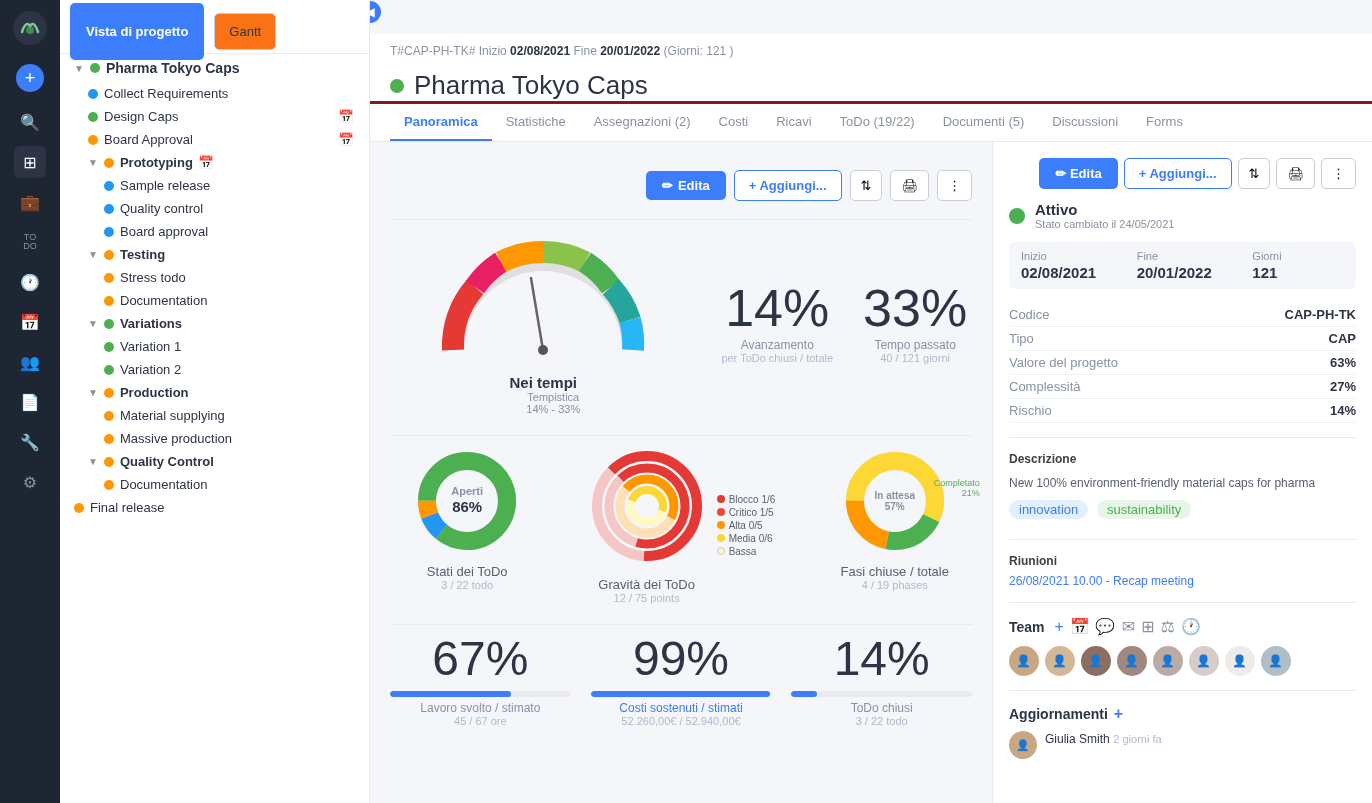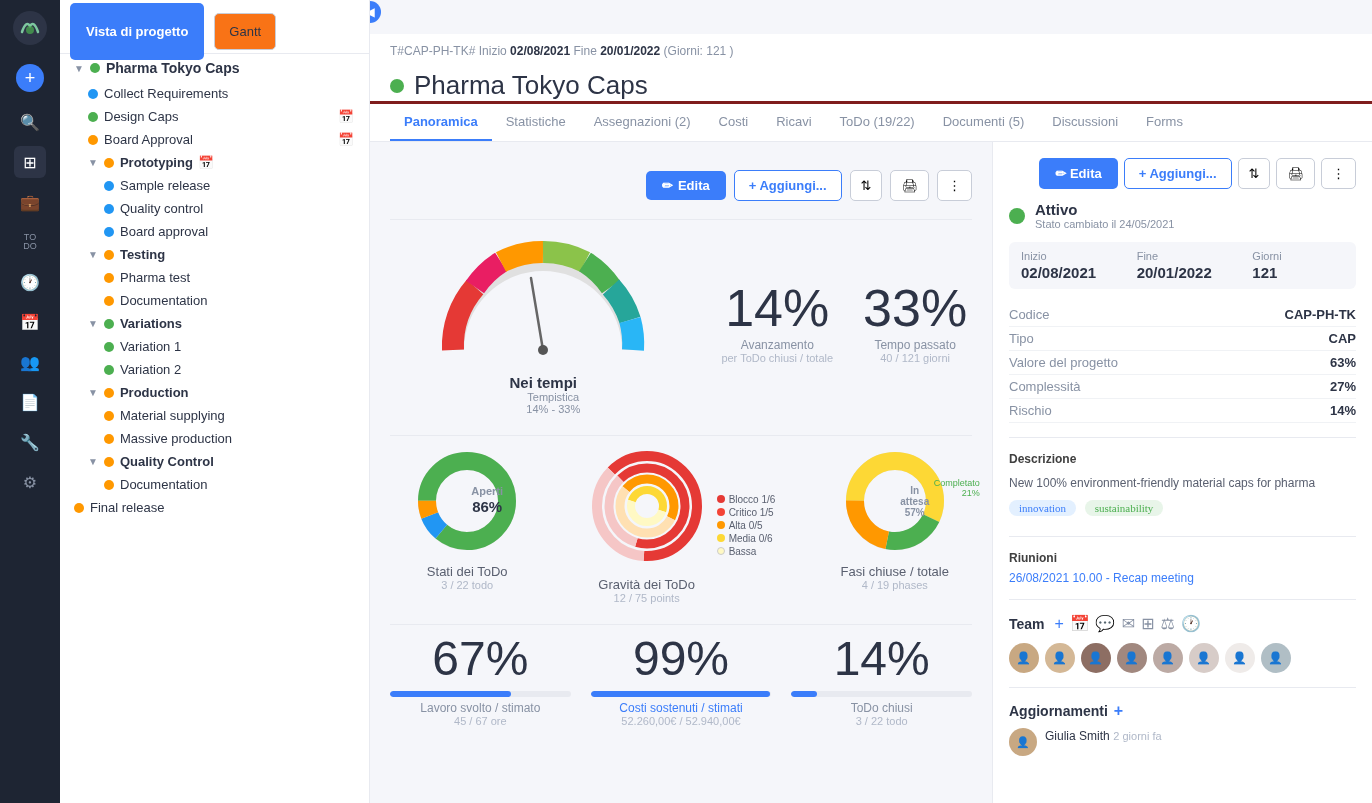--- a/index.html
+++ b/index.html
@@ -113,21 +113,21 @@
     .date-cell { padding: 8px 12px; flex: 1; }
     .date-cell-label { font-size: 11px; color: #8892a4; margin-bottom: 2px; }
     .date-cell-value { font-size: 15px; font-weight: 700; color: #2d3446; }
 
     .prop-row { display: flex; justify-content: space-between; padding: 4px 0; font-size: 13px; border-bottom: 1px solid #f0f2f5; }
     .prop-label { color: #8892a4; }
     .prop-value { color: #2d3446; font-weight: 600; }
 
     .description-text { font-size: 12px; color: #5a6070; margin: 8px 0; line-height: 1.5; }
 
-    .tag { display: inline-block; background: #e3f0ff; color: #3b7dfa; border-radius: 12px; padding: 2px 10px; font-size: 11px; margin-right: 5px; margin-bottom: 6px; font-family: Liberation Serif, serif; }
+    .tag { display: inline-block; background: #e3f0ff; color: #3b7dfa; border-radius: 12px; padding: 2px 10px; font-size: 13px; margin-right: 5px; margin-bottom: 6px; }
     .tag.green { background: #e8f5e9; color: #4caf50; }
 
     .section-title { font-size: 12px; color: #404040; font-weight: 600; margin: 10px 0 6px; }
     .meeting-link { color: #3b7dfa; font-size: 12px; cursor: pointer; }
 
     .team-row { display: flex; align-items: center; gap: 6px; flex-wrap: wrap; margin-bottom: 10px; }
     .team-title { font-size: 14px; font-weight: 700; color: #2d3446; margin-right: 4px; }
     .team-icon { font-size: 16px; cursor: pointer; color: #8892a4; }
     .avatar { width: 30px; height: 30px; border-radius: 50%; background: #c8cdd8; display: flex; align-items: center; justify-content: center; font-size: 12px; overflow: hidden; }
 
@@ -136,21 +136,21 @@
     .update-text { font-size: 12px; color: #2d3446; }
     .update-time { font-size: 11px; color: #b0b8c8; }
     .update-title { font-size: 14px; font-weight: 700; color: #2d3446; display: flex; align-items: center; gap: 6px; }
     .update-plus { color: #3b7dfa; cursor: pointer; font-size: 16px; }
 
     
     .gauge-svg { width: 240px; height: 140px; }
 
     
     .donut-wrap { position: relative; }
-    .donut-center { position: absolute; top: 50%; left: 50%; transform: translate(-50%, -50%); text-align: center; font-size: 13px; font-weight: 700; color: #2d3446; line-height: 1.2; margin-left: 20px; }
+    .donut-center { position: absolute; top: 50%; left: 50%; transform: translate(-50%, -50%); text-align: center; font-size: 13px; font-weight: 700; color: #2d3446; line-height: 1.2; }
 
     
     .legend-box { display: flex; flex-direction: column; gap: 2px; font-size: 10px; color: #5a6070; }
     .legend-item { display: flex; align-items: center; gap: 4px; }
     .legend-dot { width: 8px; height: 8px; border-radius: 50%; flex-shrink: 0; }
 
     .section-divider { border: none; border-top: 1px solid #e8eaf0; margin: 14px 0; }
 
     .content-wrapper { display: flex; flex-direction: column; flex: 1; overflow: hidden; }
   </style>
@@ -224,21 +224,21 @@
     <span>Board approval</span>
   </div>
 
   <div class="sidebar-subgroup">
     <span class="toggle-arrow">▼</span>
     <span class="dot dot-orange"></span>
     <span>Testing</span>
   </div>
   <div class="sidebar-item indent2">
     <span class="dot dot-orange"></span>
-    <span>Pharma test</span>
+    <span>Stress todo</span>
   </div>
   <div class="sidebar-item indent2">
     <span class="dot dot-orange"></span>
     <span>Documentation</span>
   </div>
 
   <div class="sidebar-subgroup">
     <span class="toggle-arrow">▼</span>
     <span class="dot dot-green"></span>
     <span>Variations</span>

